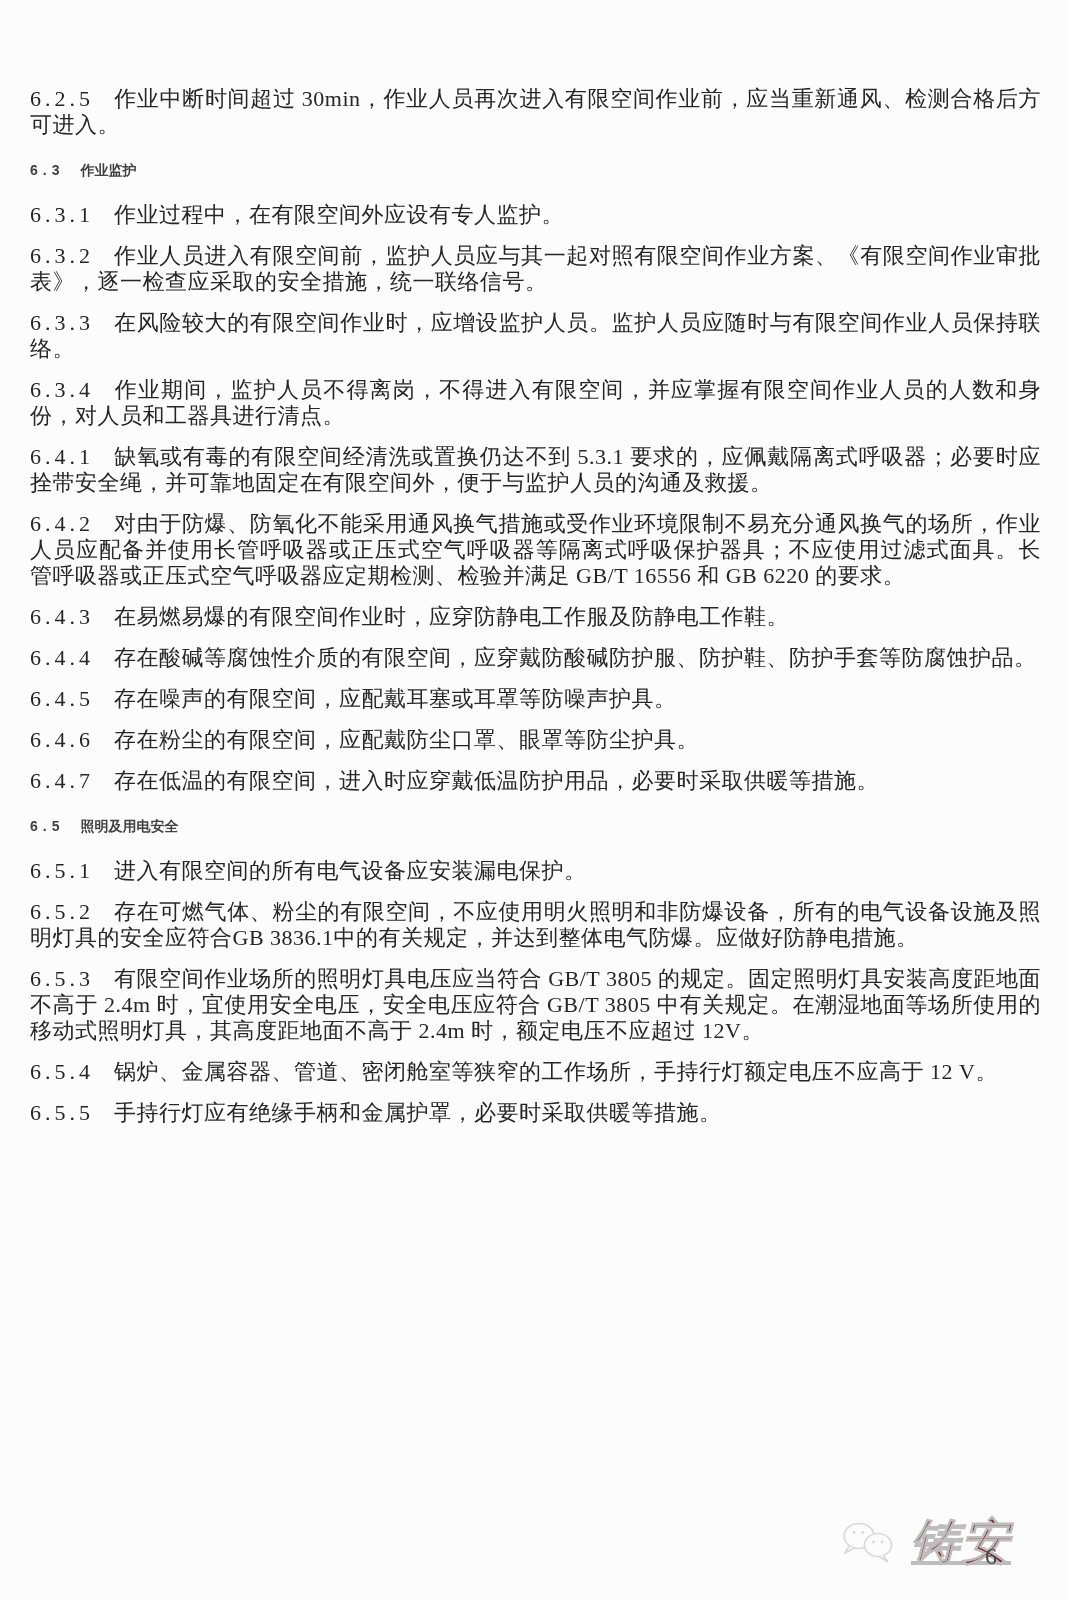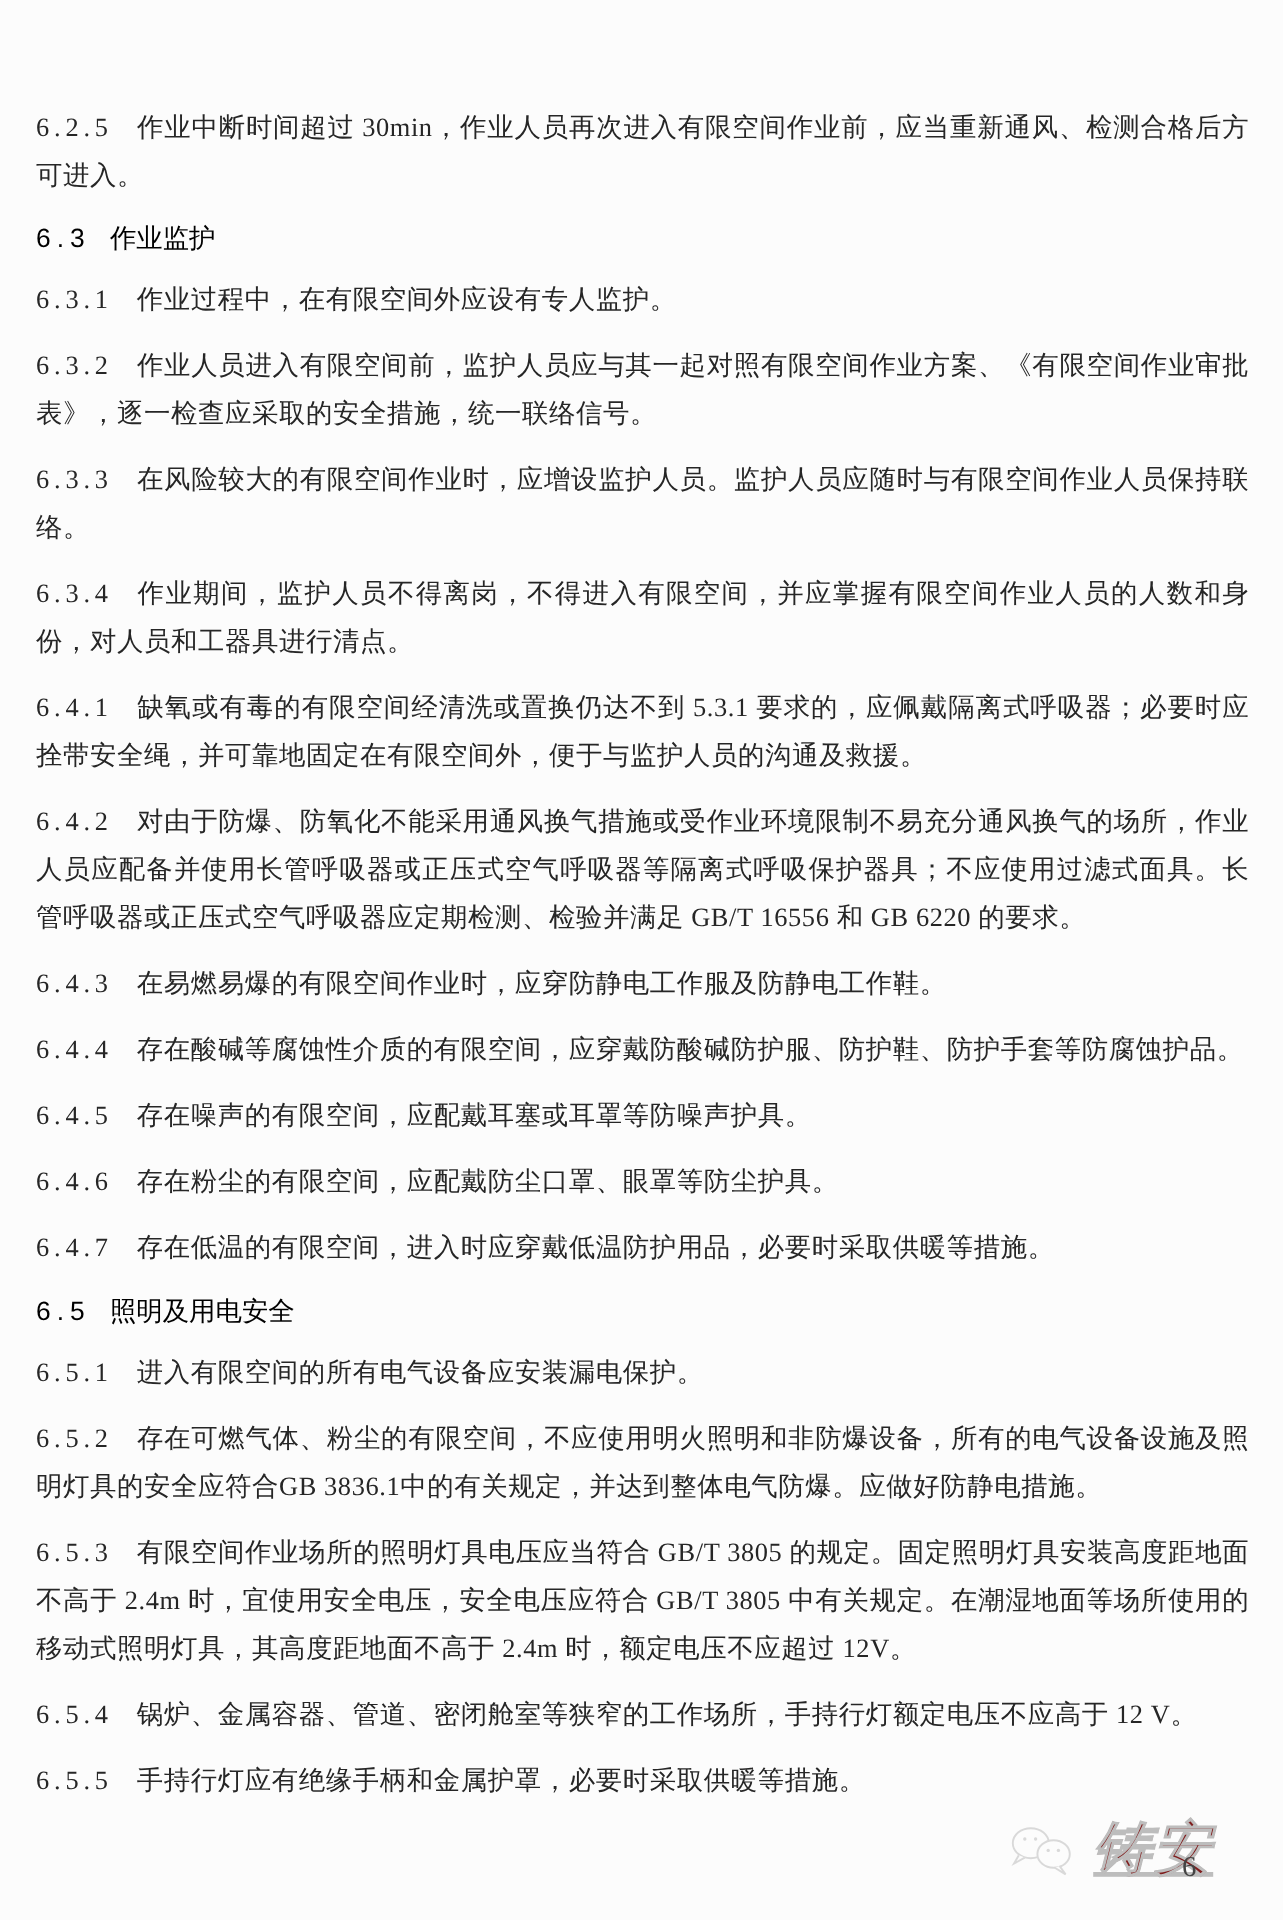--- a/index.html
+++ b/index.html
@@ -18,32 +18,32 @@
     color: #262626;
   }
   .doc-body {
     position: absolute;
     top: 86px;
     left: 30px;
     right: 28px;
   }
   .para {
     font-size: 22px;
-    line-height: 40px;
+    line-height: 26px;
     text-align: justify;
     margin: 0 0 15px 0;
     letter-spacing: 0.5px;
   }
   .heading {
     font-family: "Liberation Sans", "DejaVu Sans", sans-serif;
-    font-weight: normal;
-    font-size: 22px;
+    font-weight: bold;
+    font-size: 14px;
     line-height: 35px;
     margin: 12px 0 14px 0;
-    color: #000000;
+    color: #404040;
   }
   .num {
     display: inline-block;
     letter-spacing: 4px;
     margin-right: 20px;
     white-space: nowrap;
   }
   .heading .num {
     letter-spacing: 5px;
     margin-right: 16px;

